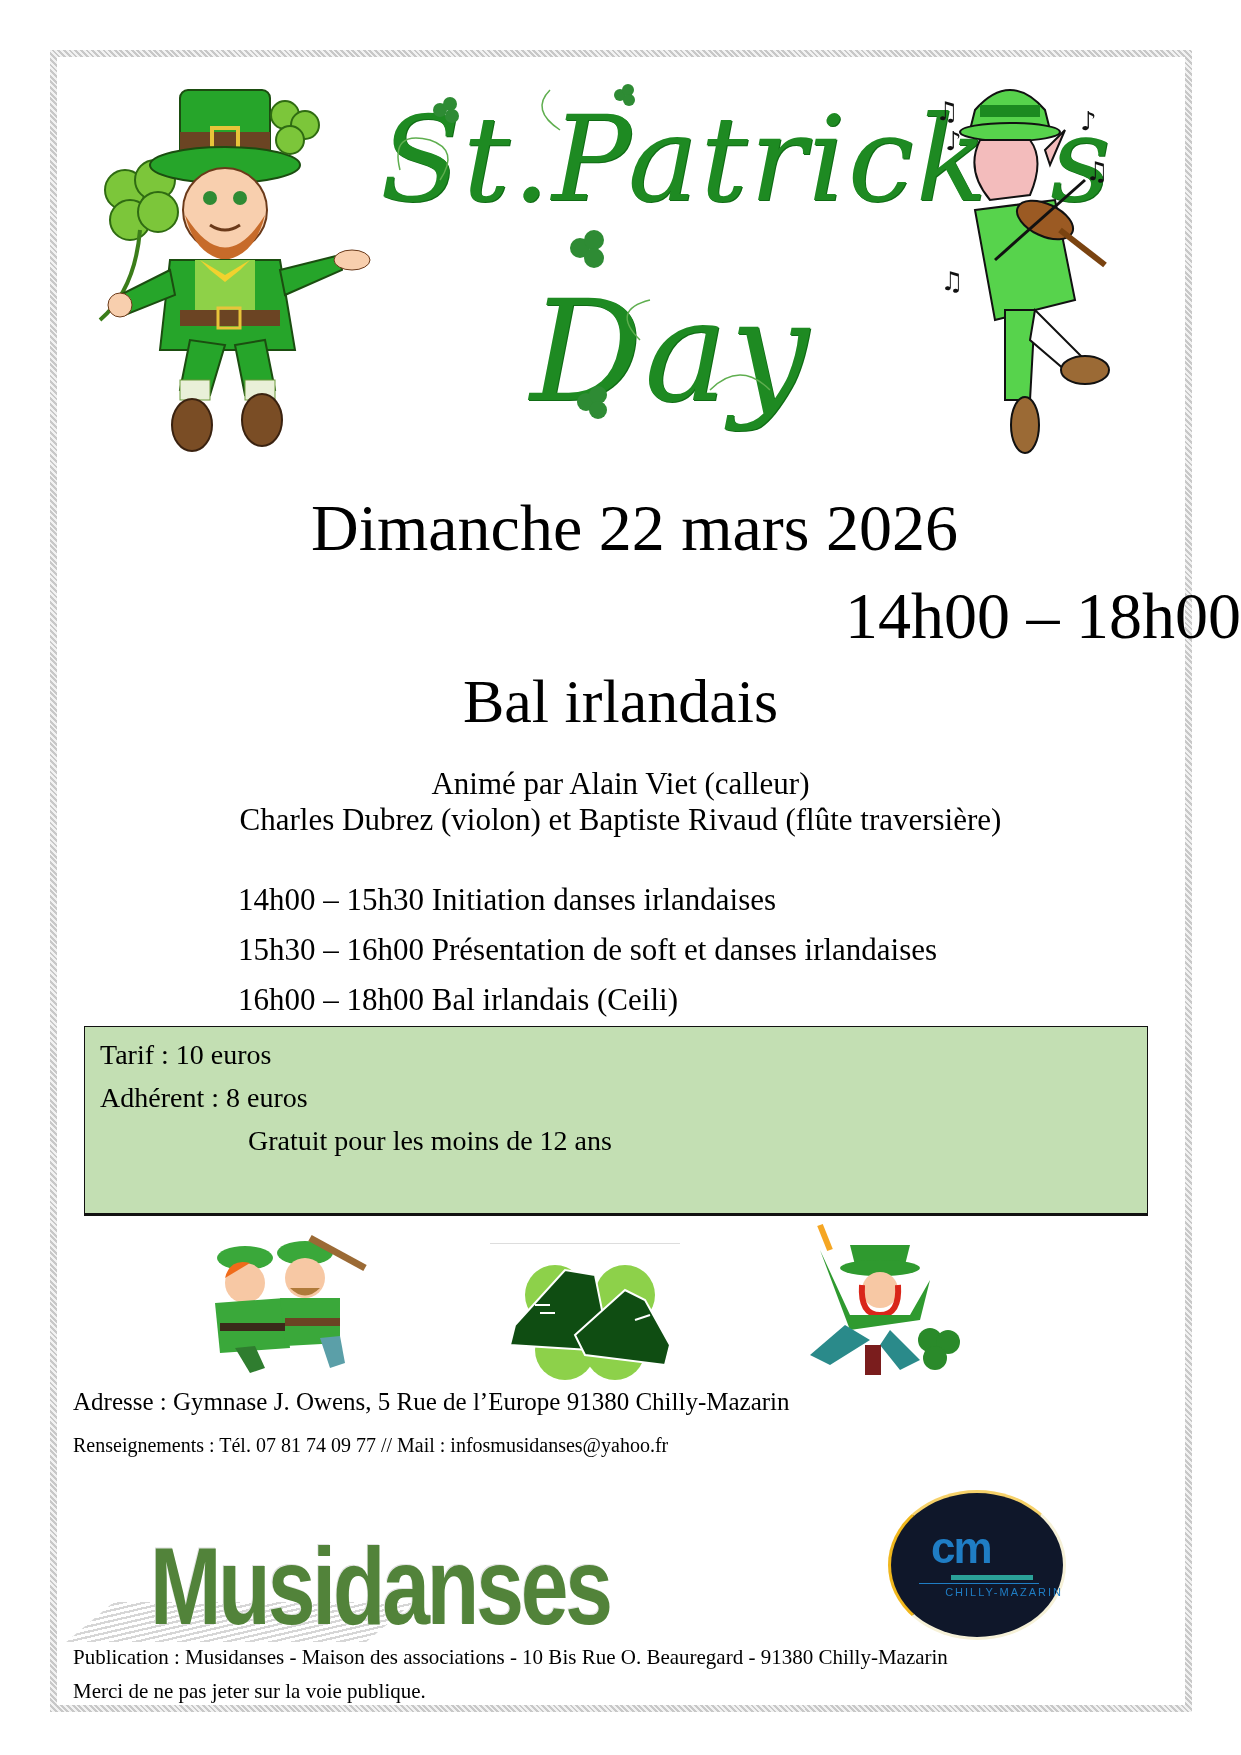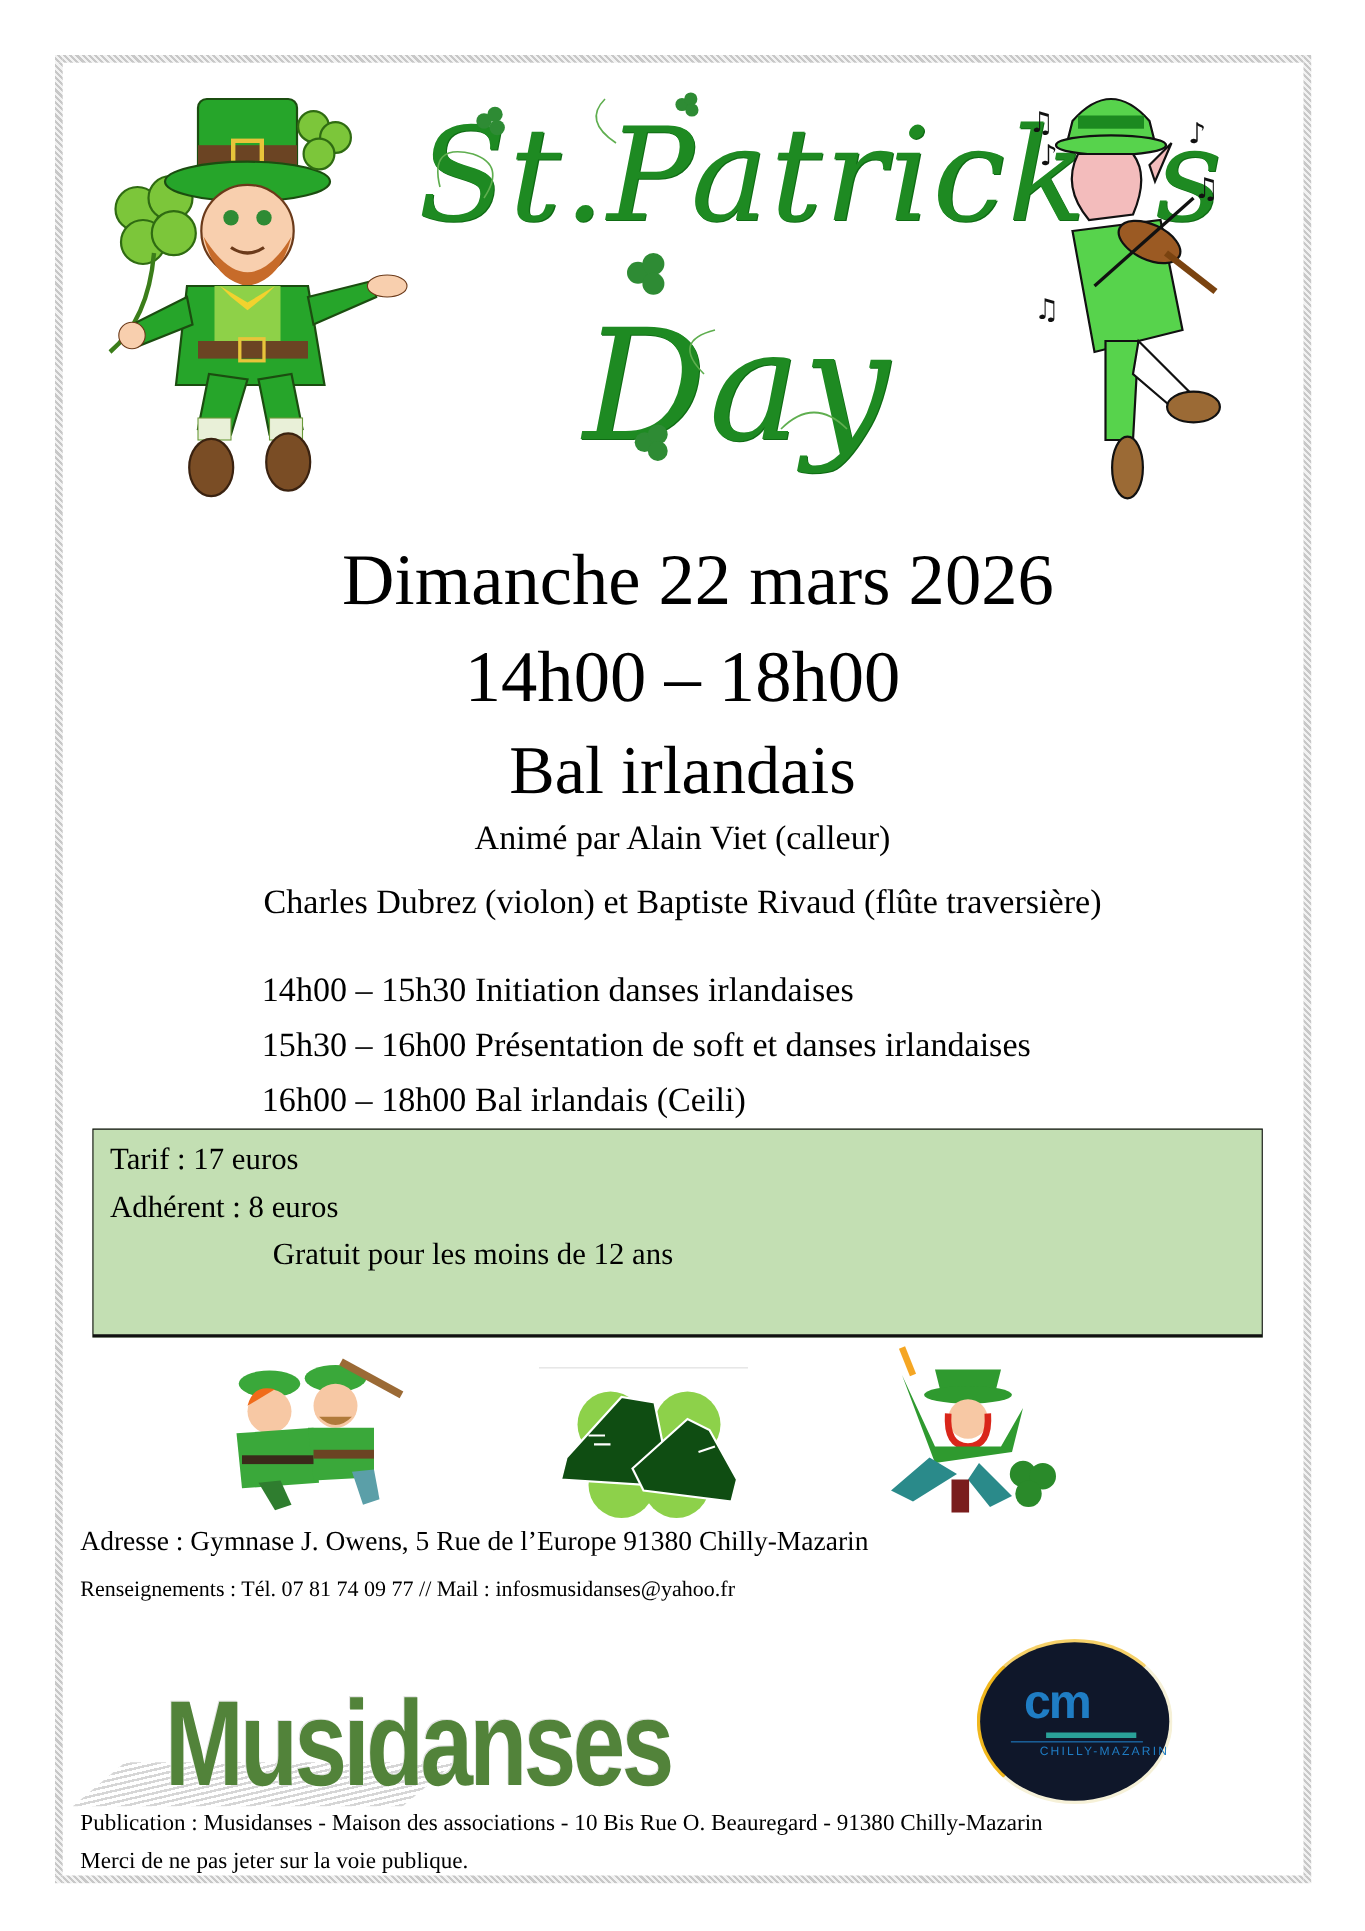--- a/index.html
+++ b/index.html
@@ -8,23 +8,23 @@
   .frame { position: absolute; left: 50px; top: 50px; width: 1142px; height: 1662px;
            box-sizing: border-box; border: 7px solid transparent;
            border-image: repeating-linear-gradient(45deg, #c8c8c8 0 2px, #f2f2f2 2px 4px) 7; }
   .abs { position: absolute; }
   .center { text-align: center; left: 0; width: 1241px; }
   .title-art { position: absolute; left: 380px; top: 70px; width: 560px; height: 400px; }
   .title-line { font-family: "DejaVu Serif", serif; color: #1e8a22; font-style: italic;
                 position: absolute; white-space: nowrap; letter-spacing: 2px;
                 text-shadow: 1px 1px 0 #0f6b14; }
   .date { top: 490px; font-size: 66px; line-height: 76px; padding-left: 14px; }
-  .hours { top: 578px; font-size: 66px; line-height: 76px; }
+  .hours { top: 578px; font-size: 66px; line-height: 76px; text-align: right; }
   .bal { top: 665px; font-size: 62px; line-height: 72px; }
-  .anime { top: 742px; font-size: 31px; line-height: 40px; text-align: center; }
+  .anime { top: 764px; font-size: 31px; line-height: 40px; text-align: center; }
   .musiciens { top: 800px; font-size: 31px; line-height: 40px; }
   .schedule { left: 238px; top: 880px; font-size: 31px; }
   .schedule div { height: 50px; line-height: 40px; white-space: nowrap; }
   .tarif-box { left: 84px; top: 1026px; width: 1064px; height: 190px; box-sizing: border-box;
                background: #c3dfb3; border: 1.5px solid #111; border-bottom-width: 3px;
                padding: 8px 0 0 15px; font-size: 28px; }
   .tarif-box div { height: 43px; line-height: 40px; white-space: nowrap; }
   .tarif-box .indent { padding-left: 148px; }
   .addr { left: 73px; top: 1385px; font-size: 25px; line-height: 34px; white-space: nowrap; }
   .contact { left: 73px; top: 1425px; font-size: 20px; line-height: 40px; white-space: nowrap; }
@@ -148,21 +148,21 @@
 <div class="abs center anime">Animé par Alain Viet (calleur)</div>
 <div class="abs center musiciens">Charles Dubrez (violon) et Baptiste Rivaud (flûte traversière)</div>
 
 <div class="abs schedule">
   <div>14h00 – 15h30 Initiation danses irlandaises</div>
   <div>15h30 – 16h00 Présentation de soft et danses irlandaises</div>
   <div>16h00 – 18h00 Bal irlandais (Ceili)</div>
 </div>
 
 <div class="abs tarif-box">
-  <div>Tarif : 17 euros</div>
+  <div>Tarif : 10 euros</div>
   <div>Adhérent : 8 euros</div>
   <div class="indent">Gratuit pour les moins de 12 ans</div>
 </div>
 
 <svg class="illus" style="left:190px;top:1228px" width="190" height="150" viewBox="0 0 190 150">
   <ellipse cx="55" cy="30" rx="28" ry="12" fill="#3aa83a"></ellipse>
     <ellipse cx="115" cy="25" rx="28" ry="12" fill="#3aa83a"></ellipse>
   <circle cx="55" cy="55" r="20" fill="#f7c8a4"></circle>
     <path d="M35 50 Q40 30 60 35" fill="#f06b1a"></path>
   <circle cx="115" cy="50" r="20" fill="#f7c8a4"></circle>

